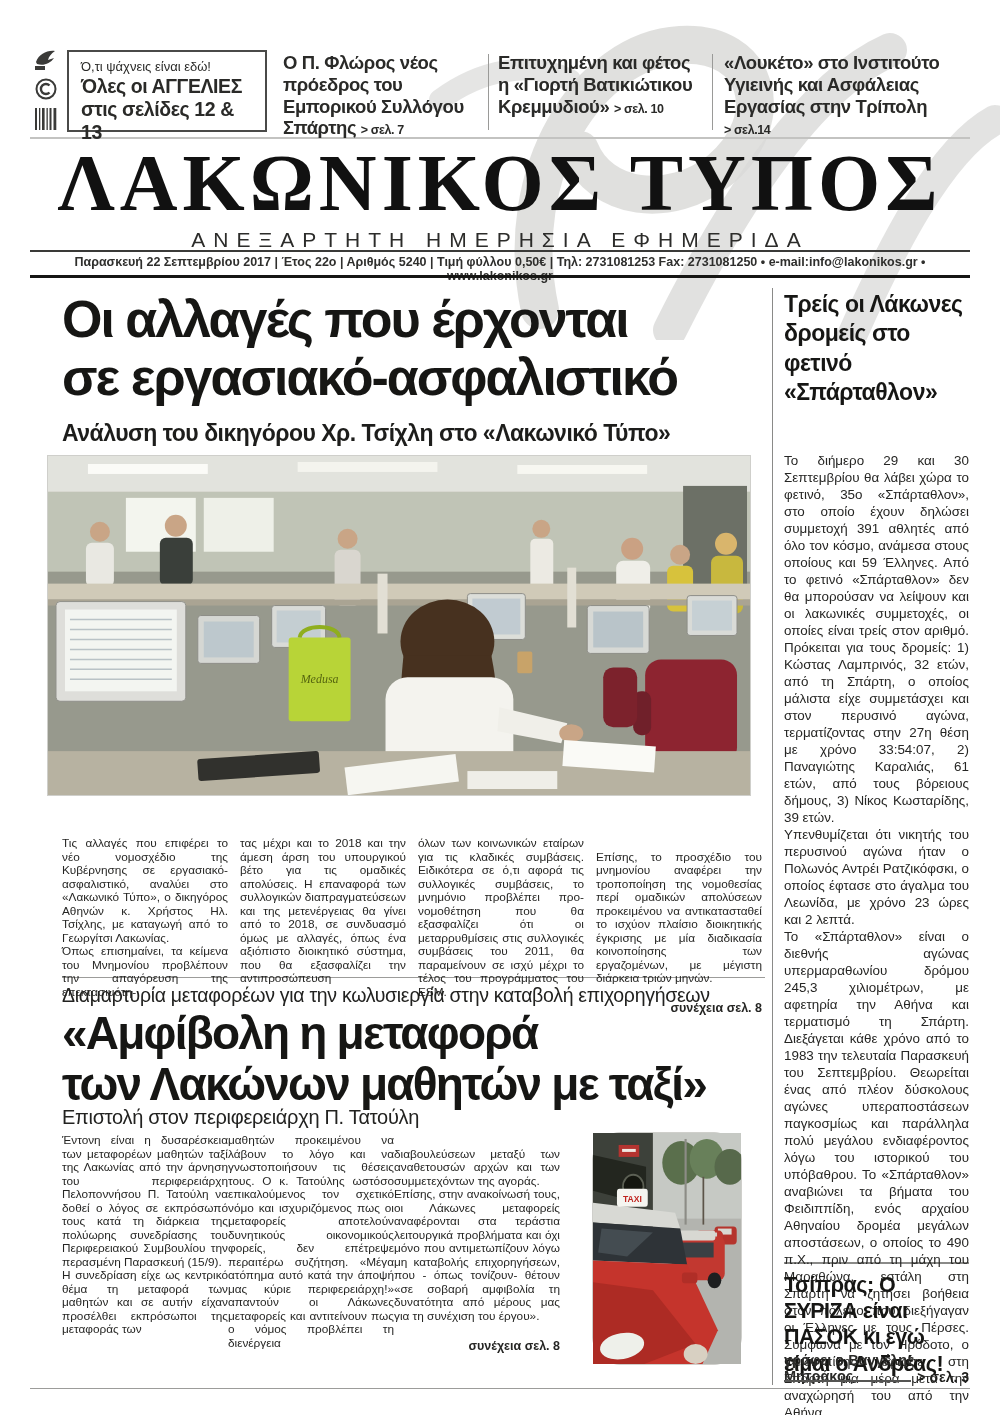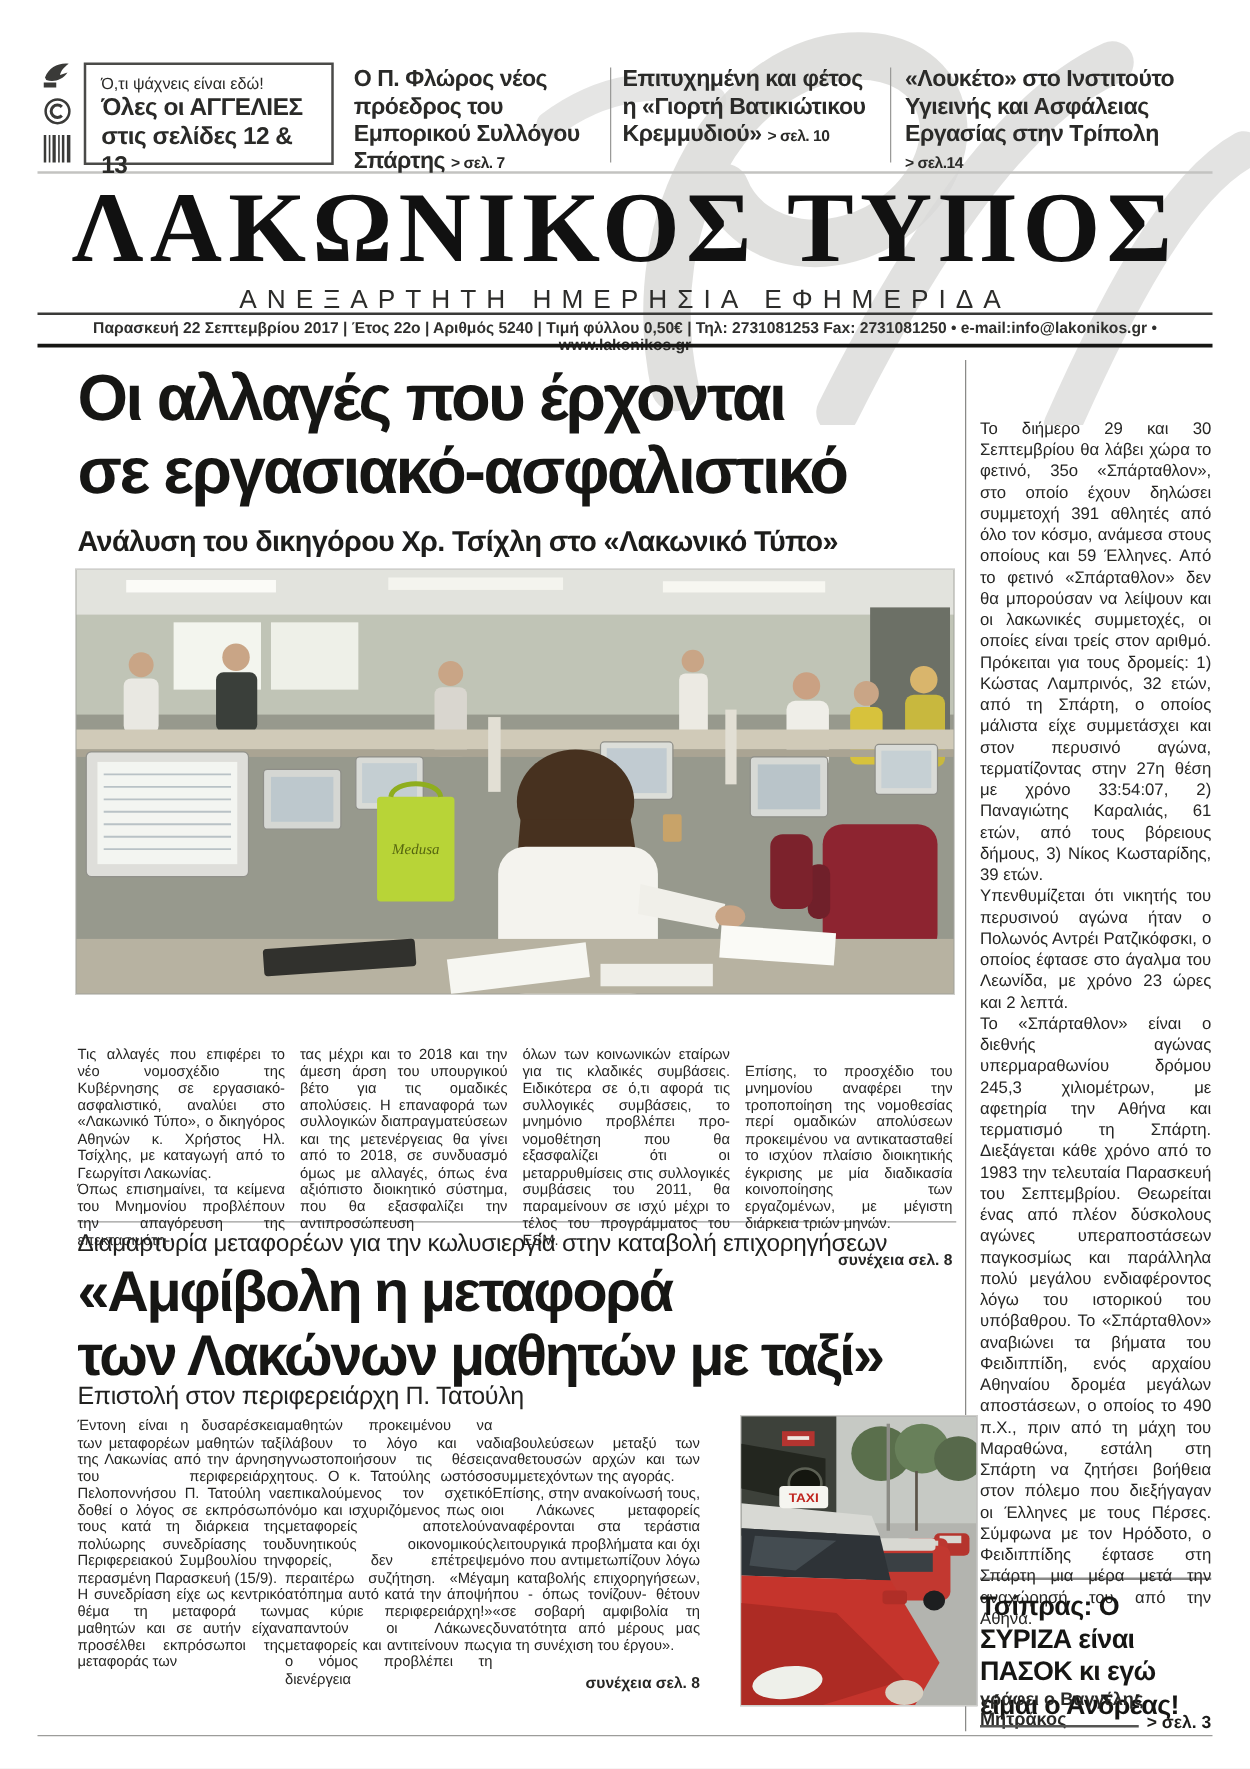--- a/index.html
+++ b/index.html
@@ -34,22 +34,22 @@
     font-size:21px; letter-spacing:8px; color:#2c2c2a;
   }
   .rule-a { left:30px; top:250px; width:940px; height:2px; background:#3a3a38; }
   .dateline { left:30px; top:255px; width:940px; text-align:center; font-size:12.5px; font-weight:bold; color:#2f2f2d; }
   .rule-b { left:30px; top:275px; width:940px; height:3px; background:#161614; }
   
   .col-rule { left:772px; top:288px; width:1px; height:1097px; background:#8a8a88; }
   .lead-hl { left:62px; top:290px; width:705px; font-weight:bold; font-size:52px; line-height:1.12; letter-spacing:-2px; color:#161614; }
   .lead-sub { left:62px; top:420px; width:705px; font-weight:bold; font-size:23px; letter-spacing:-0.5px; color:#1d1d1b; }
   .photo { border:1px solid #cfcfcb; background:#999; }
-  .photo1 { left:60px; top:455px; width:704px; height:341px; }
-  .photo2 { left:592px; top:1132px; width:190px; height:233px; }
+  .photo1 { left:47px; top:455px; width:704px; height:341px; }
+  .photo2 { left:592px; top:1132px; width:150px; height:233px;border-radius:29px; }
   .photo svg { display:block; width:100%; height:100%; }
   .bodycols { left:62px; top:837px; width:702px; display:flex; gap:12px; }
   .bodycols .bcol { width:166px; font-size:11.8px; line-height:13.5px; text-align:justify; white-space:pre-line; color:#262624; }
   .cont { font-weight:bold; font-size:12.5px; text-align:right; margin-top:3px; white-space:nowrap; }
   .hr-mid { left:62px; top:977px; width:703px; height:1px; background:#9c9c9a; }
   .kicker { left:62px; top:984px; width:705px; font-size:19.5px; letter-spacing:-0.3px; color:#222220; }
   .hl2 { left:62px; top:1008px; width:705px; font-weight:bold; font-size:46px; line-height:1.1; letter-spacing:-1.8px; color:#161614; }
   .sub2 { left:62px; top:1106px; width:705px; font-size:20px; letter-spacing:-0.3px; color:#222220; }
   .bodycols2 { left:62px; top:1134px; width:522px; display:flex; }
   .bodycols2 .bcol { width:166px; font-size:11.8px; line-height:13.5px; text-align:justify; white-space:pre-line; color:#262624; }
@@ -277,20 +277,21 @@
       <ellipse cx="34" cy="214" rx="26" ry="13" fill="#eef0ea" transform="rotate(-8 34 214)"></ellipse>
       <ellipse cx="120" cy="222" rx="14" ry="10" fill="#d8d0c2"></ellipse>
     </svg>
   </div>
 
   <div class="abs hr-bottom"></div>
 
   <div class="abs col-rule"></div>
 
   <div class="abs sidebar z1">
+    <div class="sb-title">Τρείς οι Λάκωνες δρομείς στο φετινό «Σπάρταθλον»</div>
     <div class="sb-body">Το διήμερο 29 και 30 Σεπτεμβρίου θα λάβει χώρα το φετινό, 35ο «Σπάρταθλον», στο οποίο έχουν δηλώσει συμμετοχή 391 αθλητές από όλο τον κόσμο, ανάμεσα στους οποίους και 59 Έλληνες. Από το φετινό «Σπάρταθλον» δεν θα μπορούσαν να λείψουν και οι λακωνικές συμμετοχές, οι οποίες είναι τρείς στον αριθμό. Πρόκειται για τους δρομείς: 1) Κώστας Λαμπρινός, 32 ετών, από τη Σπάρτη, ο οποίος μάλιστα είχε συμμετάσχει και στον περυσινό αγώνα, τερματίζοντας στην 27η θέση με χρόνο 33:54:07, 2) Παναγιώτης Καραλιάς, 61 ετών, από τους βόρειους δήμους, 3) Νίκος Κωσταρίδης, 39 ετών.
 Υπενθυμίζεται ότι νικητής του περυσινού αγώνα ήταν ο Πολωνός Αντρέι Ρατζικόφσκι, ο οποίος έφτασε στο άγαλμα του Λεωνίδα, με χρόνο 23 ώρες και 2 λεπτά.
 Το «Σπάρταθλον» είναι ο διεθνής αγώνας υπερμαραθωνίου δρόμου 245,3 χιλιομέτρων, με αφετηρία την Αθήνα και τερματισμό τη Σπάρτη. Διεξάγεται κάθε χρόνο από το 1983 την τελευταία Παρασκευή του Σεπτεμβρίου. Θεωρείται ένας από πλέον δύσκολους αγώνες υπεραποστάσεων παγκοσμίως και παράλληλα πολύ μεγάλου ενδιαφέροντος λόγω του ιστορικού του υπόβαθρου. Το «Σπάρταθλον» αναβιώνει τα βήματα του Φειδιππίδη, ενός αρχαίου Αθηναίου δρομέα μεγάλων αποστάσεων, ο οποίος το 490 π.Χ., πριν από τη μάχη του Μαραθώνα, εστάλη στη Σπάρτη να ζητήσει βοήθεια στον πόλεμο που διεξήγαγαν οι Έλληνες με τους Πέρσες. Σύμφωνα με τον Ηρόδοτο, ο Φειδιππίδης έφτασε στη Σπάρτη μια μέρα μετά την αναχώρησή του από την Αθήνα.</div>
   </div>
 
   <div class="abs sb-div"></div>
   <div class="abs ts-hl z1">Τσίπρας: Ο ΣΥΡΙΖΑ είναι ΠΑΣΟΚ κι εγώ είμαι ο Ανδρέας!</div>
   <div class="abs ts-by z1">γράφει ο Βαγγέλης Μητράκος</div>
   <div class="abs ts-pg z1">
     <span class="ln"></span>

